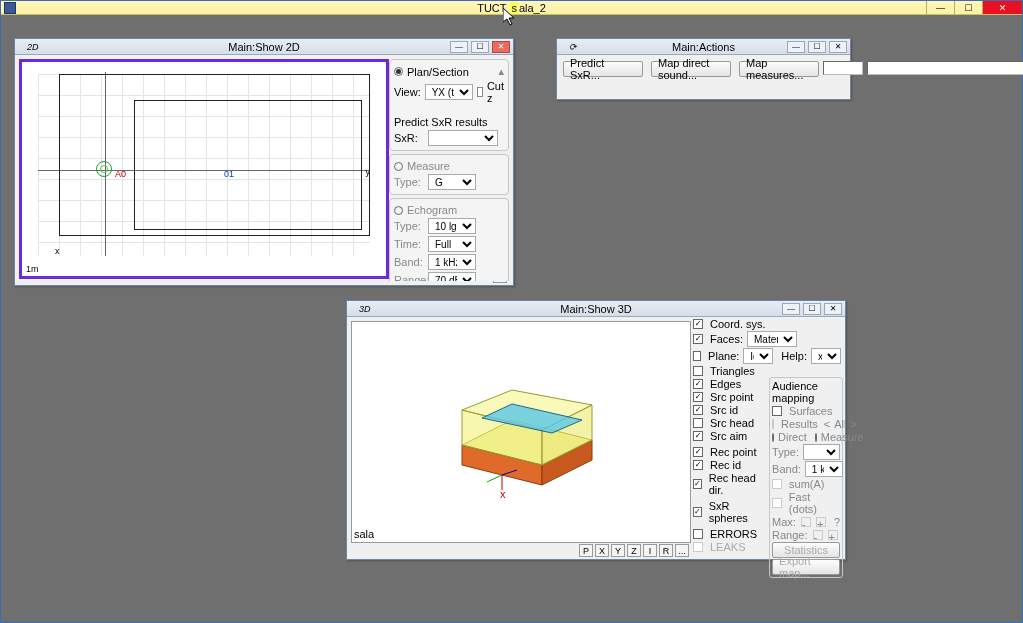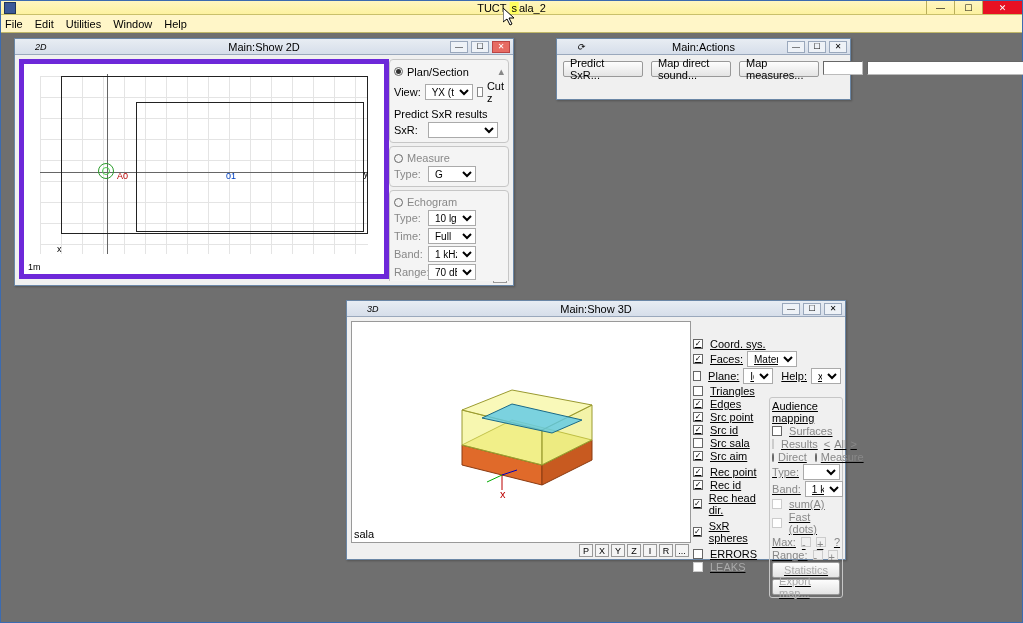--- a/index.html
+++ b/index.html
@@ -15,29 +15,29 @@
 .win-btn { width: 28px; height: 100%; display: flex; align-items: center; justify-content: center; border-left: 1px solid #b9ae5a; color: #000; font-size: 9px; }
 .win-btn.close { background: #e81123; color: #fff; width: 40px; }
 .menu-bar { height: 18px; background: #fff6c8; display: flex; align-items: center; padding: 0 4px; gap: 12px; border-bottom: 1px solid #c0b768; }
 .menu-item { color: #000; }
 
 .mdi-area { position: absolute; top: 32px; left: 0; right: 0; bottom: 14px; }
 
 
 .child { position: absolute; background: #f0f0f0; border: 1px solid #6b87a6; box-shadow: 1px 1px 2px rgba(0,0,0,.25); }
 .child-title { height: 16px; background: linear-gradient(#e8edf3,#d6deea); display: flex; align-items: center; position: relative; border-bottom: 1px solid #9aa8bc; }
-.child-title .ic { width: 12px; height: 10px; margin: 0 20px; font-style: italic; font-size: 9px; }
+.child-title .ic { width: 12px; height: 10px; margin: 0 12px; font-style: italic; font-size: 9px; }
 .child-title .txt { position: absolute; left: 50%; transform: translateX(-50%); }
 .child-win-ctrls { margin-left: auto; display: flex; gap: 3px; padding-right: 3px; }
 .child-win-ctrls span { width: 18px; height: 12px; border: 1px solid #9aa8bc; background: #eef2f7; display: flex; align-items: center; justify-content: center; font-size: 8px; }
 .child-win-ctrls .x { background: #e76b63; color: #fff; border-color: #b44; }
 
 
 .w2d { left: 13px; top: 5px; width: 500px; height: 248px; }
-.plot2d { position: absolute; left: 4px; top: 20px; width: 370px; height: 220px; background: #fff; border: 5px solid #6d28d9; }
+.plot2d { position: absolute; left: 4px; top: 20px; width: 370px; height: 220px; background: #fff; border: 3px solid #6d28d9; }
 .plot2d-panel { position: absolute; right: 4px; top: 20px; width: 120px; bottom: 4px; overflow: hidden; }
 .panel-group { border: 1px solid #c6c6c6; border-radius: 4px; padding: 3px 4px 4px; margin-bottom: 3px; background: #f4f4f4; position: relative; }
 .panel-group.disabled { color: #888; }
 .row { display: flex; align-items: center; gap: 4px; margin-top: 2px; }
 .lbl { width: 30px; }
 select, input[type=text].ctl { height: 16px; font-size: 10px; background: #fff; border: 1px solid #aaa; padding: 0 2px; }
 select { width: 48px; }
 .chkbox { width: 10px; height: 10px; border: 1px solid #888; background: #fff; display: inline-block; }
 .radio { width: 9px; height: 9px; border: 1px solid #666; border-radius: 50%; display: inline-block; position: relative; }
 .radio.on::after { content: ""; position: absolute; inset: 1px; background: #333; border-radius: 50%; }
@@ -64,21 +64,21 @@
 .act-body { padding: 6px; display: flex; flex-direction: row; gap: 4px; }
 .act-row { display: flex; gap: 8px; justify-content: center; }
 .act-row .mini-btn { width: 80px; justify-content: center; }
 .act-bar { display: flex; gap: 4px; justify-content: center; }
 .act-bar .slot { height: 14px; border: 1px inset #bbb; background: #fff; }
 
 
 .w3d { left: 345px; top: 267px; width: 500px; height: 260px; }
 .view3d { position: absolute; left: 4px; top: 20px; width: 340px; height: 222px; background: #fff; border: 1px solid #999; }
 .view3d .lbl3 { position: absolute; left: 2px; bottom: 2px; font-size: 11px; }
-.panel3d { position: absolute; right: 4px; top: 36px; width: 148px; bottom: 4px; font-size: 10px; text-decoration: underline; }
+.panel3d { position: absolute; right: 4px; top: 16px; width: 148px; bottom: 4px; font-size: 10px; }
 .panel3d .row { margin-top: 1px; }
 .panel3d .col-r { width: 40%; display: inline-block; vertical-align: top; border: 1px solid #c6c6c6; border-radius: 3px; padding: 2px; color: #888; }
 .chk { width: 10px; height: 10px; border: 1px solid #666; background: #fff; display: inline-flex; align-items: center; justify-content: center; font-size: 8px; margin-right: 3px; }
 .chk.on::after { content:"✓"; font-size: 8px; line-height: 8px; }
 .btn-row { position: absolute; right: 156px; bottom: 2px; display: flex; gap: 2px; }
 .btn-row .sq { width: 14px; height: 13px; border: 1px solid #999; background: #f4f4f4; display: flex; align-items: center; justify-content: center; font-size: 9px; }
 
 
 .iso { position: absolute; left: 100px; top: 68px; width: 150px; height: 100px; }
 .iso svg { overflow: visible; }
@@ -95,27 +95,20 @@
     <span class="app-icon"></span>
     <span class="title-text">
       <span>TUCT </span><span class="highlight">s</span><span>ala_2</span>
     </span>
     <div class="win-controls">
       <span class="win-btn">—</span>
       <span class="win-btn">☐</span>
       <span class="win-btn close">✕</span>
     </div>
   </div>
-  <div class="menu-bar">
-    <span class="menu-item">File</span>
-    <span class="menu-item">Edit</span>
-    <span class="menu-item">Utilities</span>
-    <span class="menu-item">Window</span>
-    <span class="menu-item">Help</span>
-  </div>
 
   <div class="mdi-area">
 
     <div class="child w2d">
       <div class="child-title">
         <span class="ic">2D</span>
         <span class="txt">Main:Show 2D</span>
         <div class="child-win-ctrls">
           <span>—</span>
           <span>☐</span>
@@ -144,21 +137,21 @@
               <span class="radio on"></span>
               <span>Plan/Section</span>
               <span style="margin-left:auto;color:#888">▴</span>
             </div>
           <div class="row">
               <span class="lbl">View:</span>
               <select><option>YX (top)</option></select>
               <span class="chkbox"></span>
               <span>Cut z</span>
             </div>
-          <div class="row" style="margin-top:4px">
+          <div class="row" style="margin-top:12px">
               <span>Predict SxR results</span>
             </div>
           <div class="row">
               <span class="lbl">SxR:</span>
               <select style="width:70px"><option></option></select>
             </div>
         </div>
         <div class="panel-group disabled">
           <div class="row">
               <span class="radio"></span>
@@ -288,21 +281,21 @@
             <div class="row">
                 <span class="chk on"></span>
                 <span>Src point</span>
               </div>
             <div class="row">
                 <span class="chk on"></span>
                 <span>Src id</span>
               </div>
             <div class="row">
                 <span class="chk"></span>
-                <span>Src sala</span>
+                <span>Src head</span>
               </div>
             <div class="row">
                 <span class="chk on"></span>
                 <span>Src aim</span>
               </div>
             <div style="height:3px"></div>
             <div class="row">
                 <span class="chk on"></span>
                 <span>Rec point</span>
               </div>

